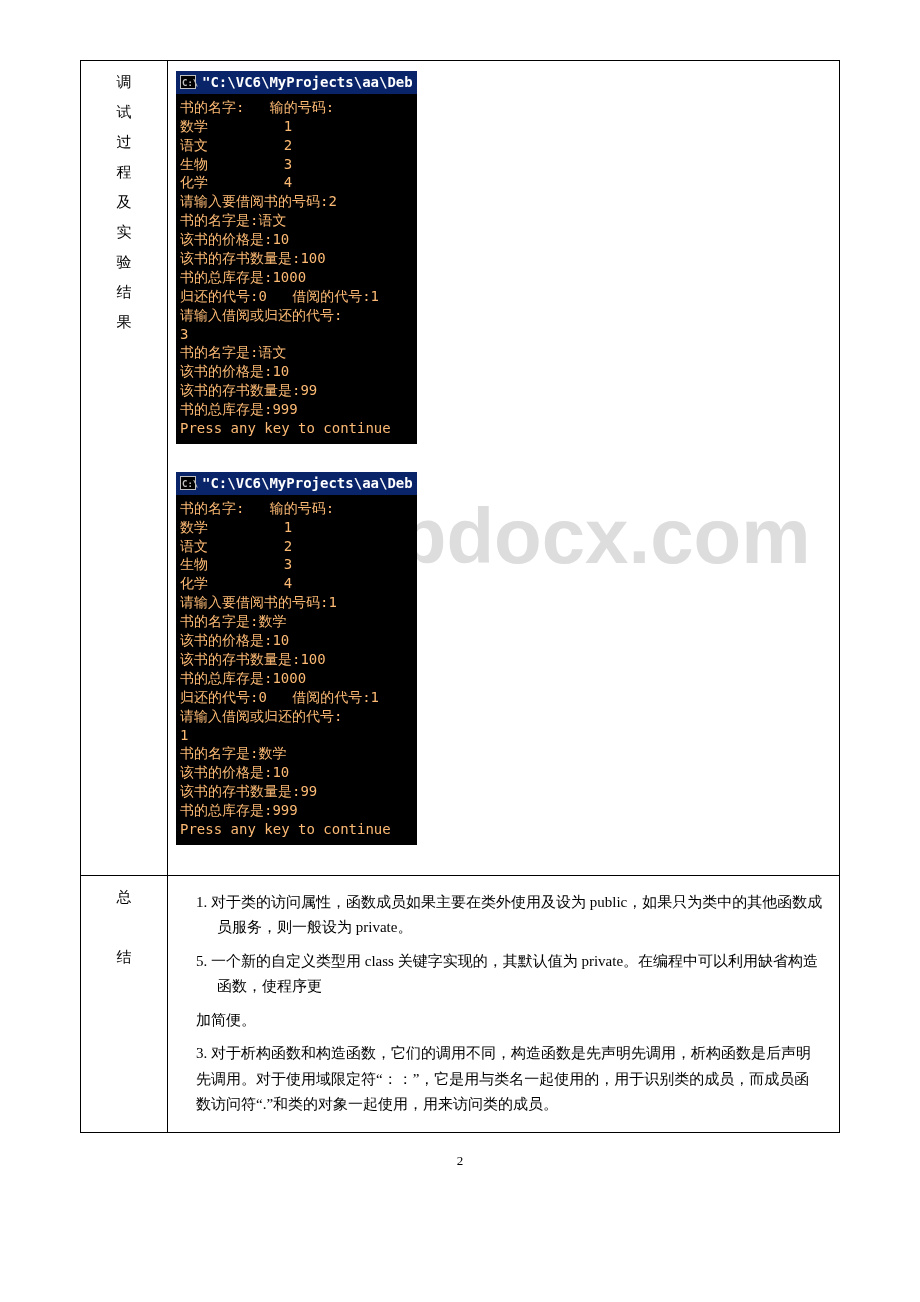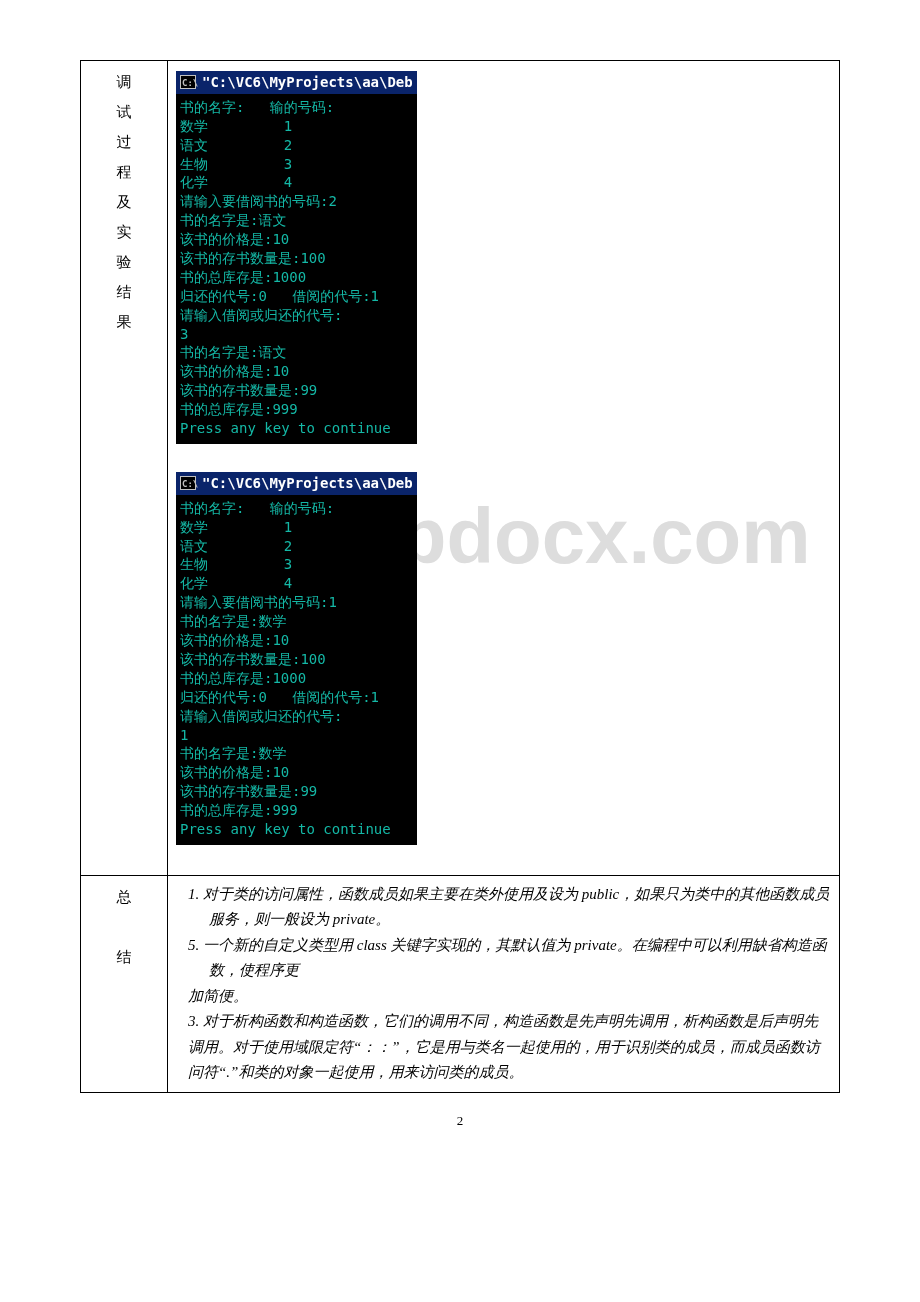--- a/index.html
+++ b/index.html
@@ -62,21 +62,21 @@
     color: #c0c0c0;
     font-size: 9px;
     line-height: 14px;
     text-align: left;
     padding-left: 1px;
     border: 1px solid #c0c0c0;
     box-sizing: border-box;
   }
   .console-body {
     background: #000;
-    color: #14b8a6;
+    color: #fdba74;
     padding: 4px 6px 6px 4px;
     white-space: pre;
   }
   .watermark {
     position: absolute;
     font-size: 78px;
     color: #ddd;
     font-weight: bold;
     font-family: Arial, sans-serif;
     pointer-events: none;
@@ -89,22 +89,21 @@
   .fg {
     position: relative;
     z-index: 1;
   }
   .summary-body {
     font-size: 15px;
     line-height: 1.7;
     padding: 8px 14px 30px 6px;
   }
   .summary-body p {
-    margin: 0;
-    font-style: italic;
+    margin: 8px;
   }
   .indent {
     padding-left: 2.2em;
     text-indent: -1.4em;
   }
   .plain {
     padding-left: 0.8em;
   }
   .page-num {
     text-align: center;

